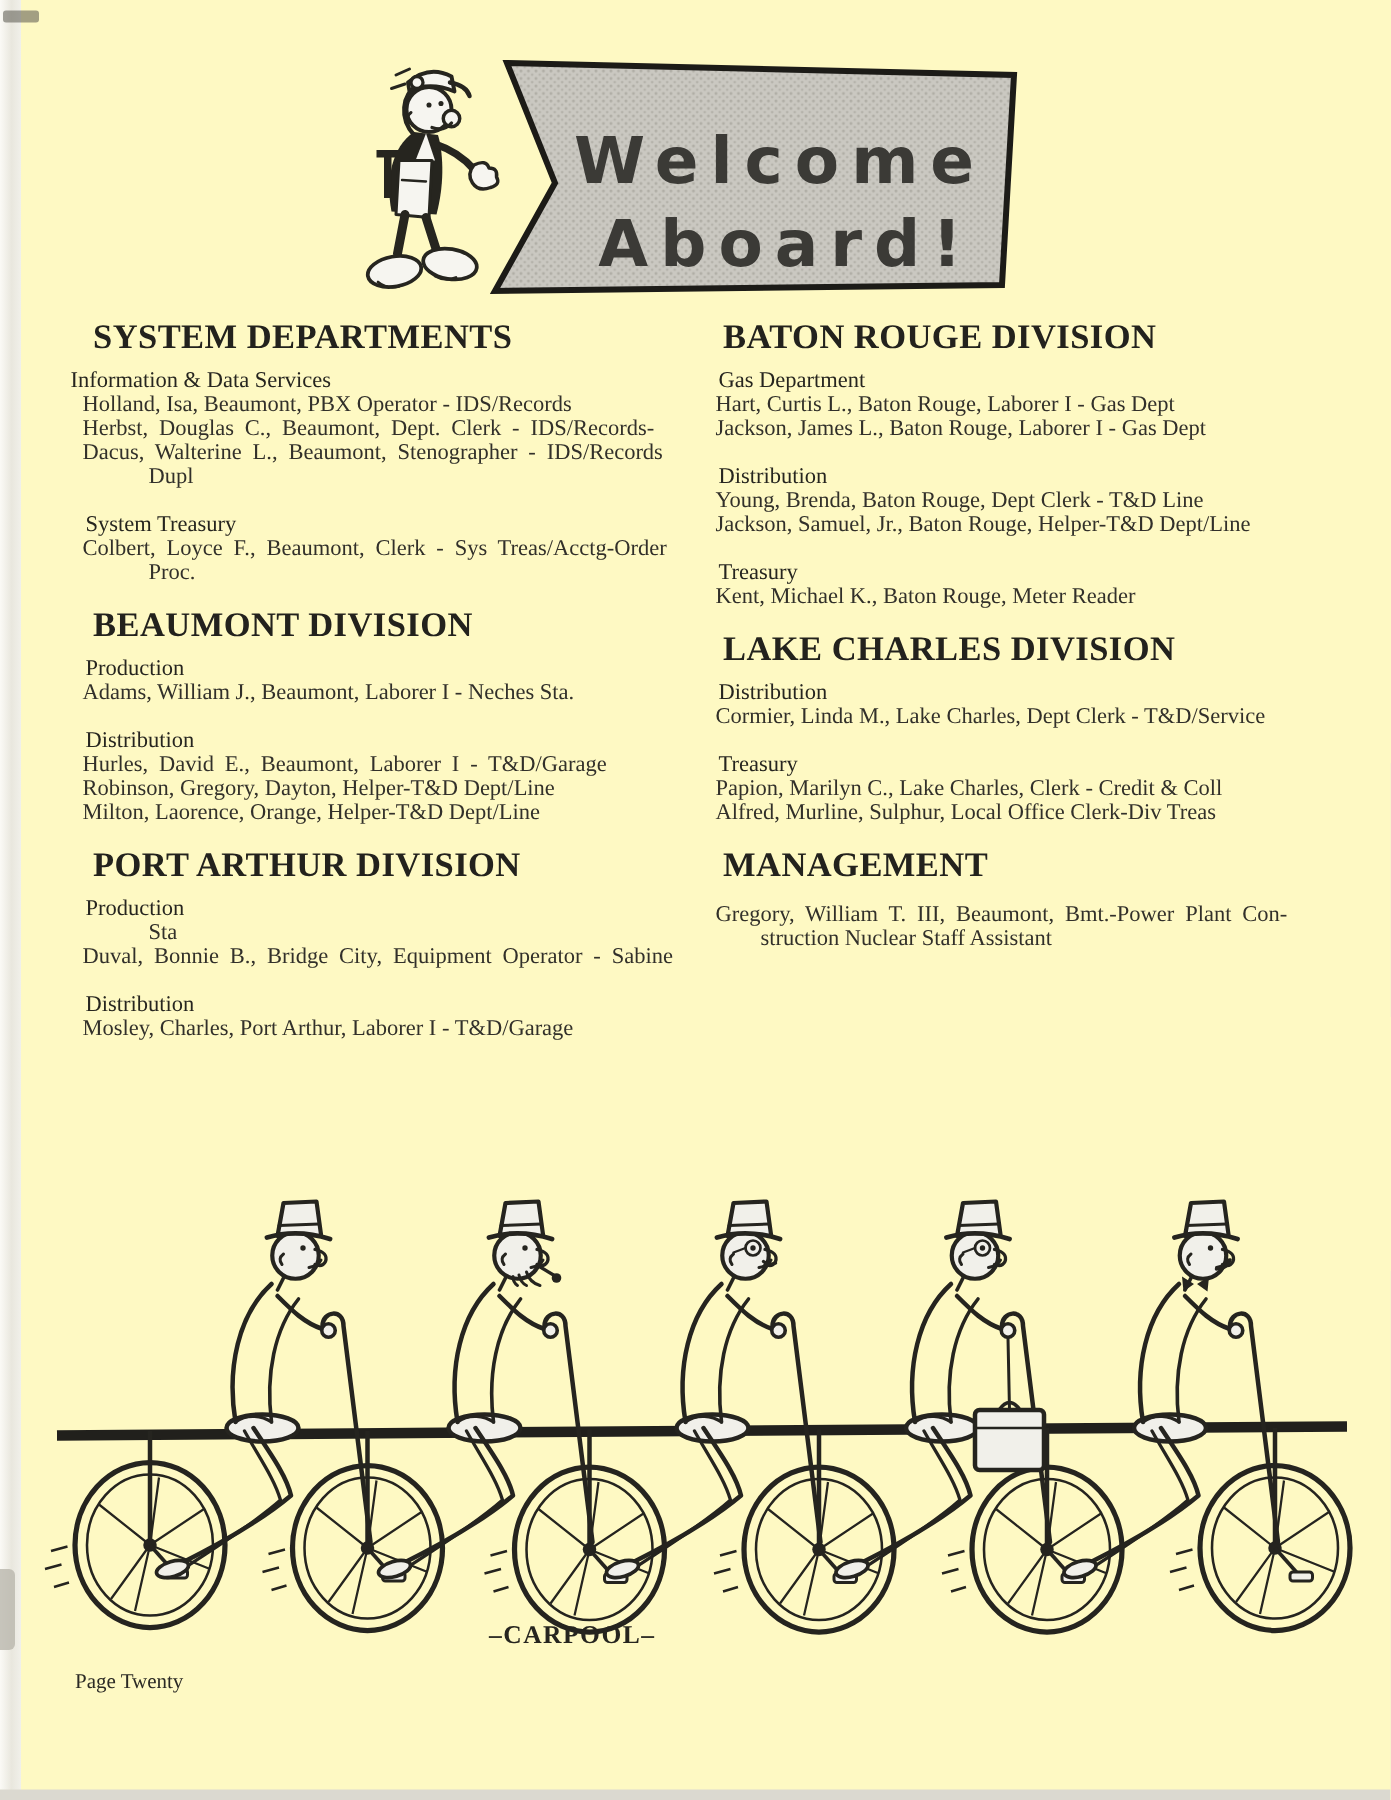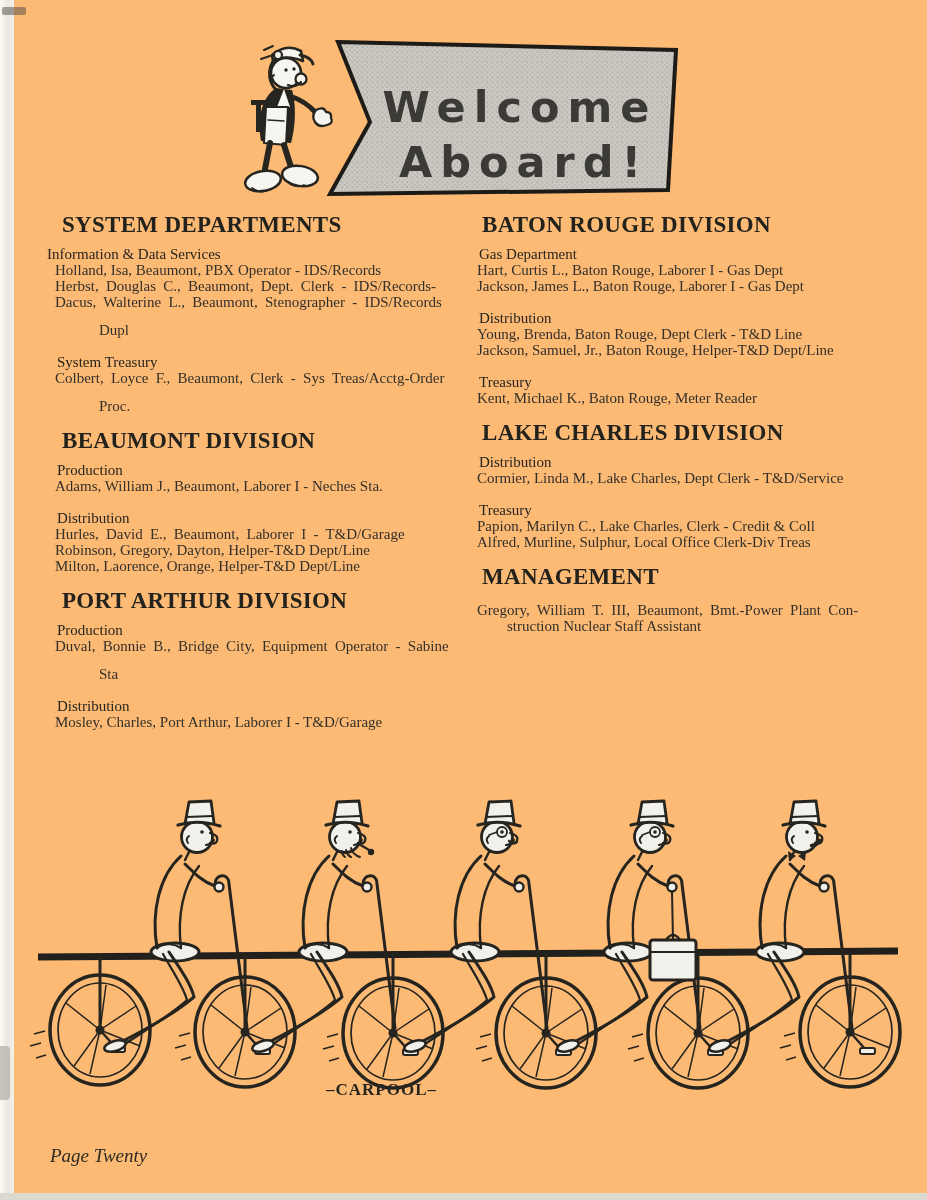--- a/index.html
+++ b/index.html
@@ -3,21 +3,21 @@
 <meta charset="utf-8">
 <style>
   html,body{margin:0;padding:0;}
   body{
     width:927px;height:1200px;
     font-family:"Liberation Serif","DejaVu Serif",serif;
     background:#e8e6df;
   }
   .page{
     position:relative;width:927px;height:1200px;overflow:hidden;
-    background:#fdba74;
+    background:#fef9c3;
     color:#32302a;
   }
   
   .edge-band{position:absolute;left:0;top:0;width:14px;height:100%;
     background:linear-gradient(90deg,#fbfaf6 0%,#e9e7de 55%,#f1f0ea 100%);}
   .edge-mark-top{position:absolute;left:2px;top:7px;width:24px;height:8px;background:#57554d;opacity:.55;border-radius:2px;}
   .edge-patch-bottom{position:absolute;left:0;top:1046px;width:10px;height:54px;background:#b9b7ad;opacity:.8;border-radius:0 4px 4px 0;}
   .edge-strip-bottom{position:absolute;left:0;top:1193px;width:100%;height:7px;background:#dbd9d0;}
 
   
@@ -39,33 +39,33 @@
     line-height:22px;margin:0 0 10px 7px;
   }
   .col-right .sec-h{margin-left:5px;}
   .group{margin-top:16px;}
   .group:first-of-type{margin-top:0;}
   .group.mgmt{margin-top:14px;}
   .g-title{font-weight:normal;color:#26251f;margin-left:2px;white-space:nowrap;}
   .group.outdent .g-title{margin-left:-8px;}
   .line{white-space:nowrap;}
   .line.wide{word-spacing:3.5px;}
-  .col-left .line.cont{padding-left:44px;margin-top:12px;}
+  .col-left .line.cont{padding-left:44px;}
   .col-right .line.cont{padding-left:30px;}
 
   
   .carpool{position:absolute;left:28px;top:698px;}
 
   .caption{
     position:absolute;left:326px;top:1080px;width:250px;text-align:left;
     font-size:17px;font-weight:bold;letter-spacing:1px;color:#26251f;
   }
   .pagenum{
     position:absolute;left:50px;top:1114px;
-    font-size:19px;font-style:italic;color:#2b2a25;margin-top:31px;
+    font-size:14px;color:#2b2a25;
   }
 </style>
 </head>
 <body>
 
 <div class="page">
 
   <div class="edge-band"></div>
   <div class="edge-mark-top"></div>
   <div class="edge-patch-bottom"></div>
@@ -141,22 +141,22 @@
         <div class="line wide">Hurles, David E., Beaumont, Laborer I - T&amp;D/Garage</div>
         <div class="line">Robinson, Gregory, Dayton, Helper-T&amp;D Dept/Line</div>
         <div class="line">Milton, Laorence, Orange, Helper-T&amp;D Dept/Line</div>
       </div>
     </section>
 
     <section class="sec">
       <h2 class="sec-h">PORT ARTHUR DIVISION</h2>
       <div class="group">
         <div class="g-title">Production</div>
+        <div class="line cont">Sta</div>
         <div class="line wide">Duval, Bonnie B., Bridge City, Equipment Operator - Sabine</div>
-        <div class="line cont">Sta</div>
       </div>
       <div class="group">
         <div class="g-title">Distribution</div>
         <div class="line">Mosley, Charles, Port Arthur, Laborer I - T&amp;D/Garage</div>
       </div>
     </section>
 
   </div>
 
   <div class="col col-right">

